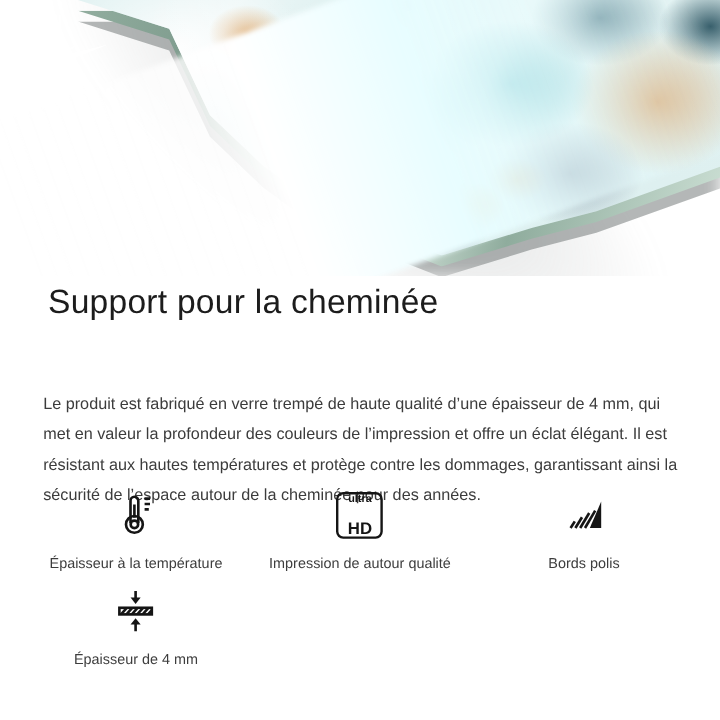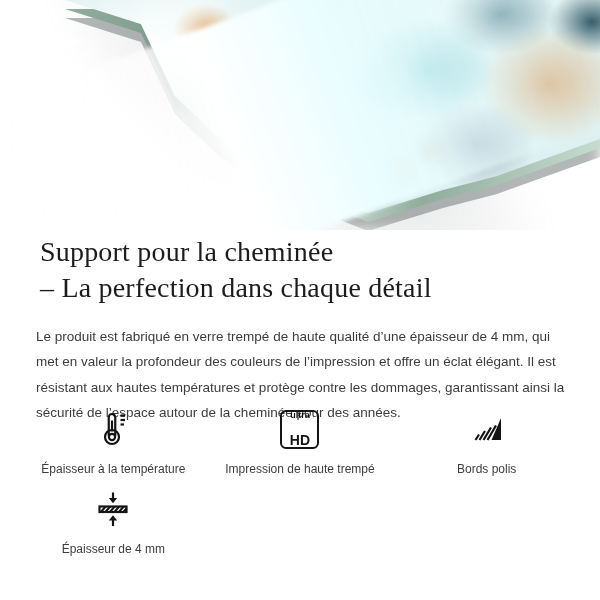--- a/index.html
+++ b/index.html
@@ -54,21 +54,21 @@
   }
   .edge-highlight{
     left:420px;top:168px;width:150px;height:9px;
     background:linear-gradient(90deg,rgba(255,255,255,0),#ffffff 38%,#e8fdff 60%,rgba(255,255,255,0));
     transform:rotate(-20deg);filter:blur(2px);
   }
   .sparkle{left:447px;top:133px;width:100px;height:100px;}
   
   .title{
     margin:234px 40px 0 40px;position:absolute;left:0;top:0;
-    font-family:Liberation Serif, serif;font-weight:400;
+    font-family:Liberation Sans, sans-serif;font-weight:400;
     font-size:28px;line-height:36px;color:#1c1c1c;letter-spacing:.2px;
   }
   .title span{display:block;}
   .description{
     position:absolute;left:36px;top:310px;width:530px;
     font-size:13.5px;line-height:25.5px;color:#3c3c3c;
   }
   
   .features{
     position:absolute;left:20px;top:406px;width:560px;
@@ -112,21 +112,20 @@
         <polygon points="50,6 53,50 50,82 47,50" fill="#ffffff"></polygon>
         <polygon points="8,50 50,47 92,50 50,53" fill="#ffffff" transform="rotate(-18 50 50)"></polygon>
         <polygon points="50,27 52,50 50,71 48,50" fill="#ffffff" opacity="0.85" transform="rotate(45 50 50)"></polygon>
         <polygon points="50,27 52,50 50,71 48,50" fill="#ffffff" opacity="0.85" transform="rotate(-45 50 50)"></polygon>
       </svg>
     </div>
   </div>
 
   <h1 class="title">
     <span>Support pour la cheminée</span>
-    <span>– La perfection dans chaque détail</span>
   </h1>
 
   <p class="description">Le produit est fabriqué en verre trempé de haute qualité d’une épaisseur de 4 mm, qui met en valeur la profondeur des couleurs de l’impression et offre un éclat élégant. Il est résistant aux hautes températures et protège contre les dommages, garantissant ainsi la sécurité de l’espace autour de la cheminée pour des années.</p>
 
   <div class="features">
 
     <div class="feature">
       <div class="icon-box">
         <svg class="ic" width="44" height="44" viewBox="0 0 44 44">
           <path d="M17.75 29 L17.75 10.25 A3.25 3.25 0 0 1 24.25 10.25 L24.25 29" fill="#ffffff"></path>
@@ -141,21 +140,21 @@
       <div class="label">Épaisseur à la température</div>
     </div>
 
     <div class="feature">
       <div class="icon-box">
         <div class="ultra-hd">
           <span class="t1">ultra</span>
           <span class="t2">HD</span>
         </div>
       </div>
-      <div class="label">Impression de haute trempé</div>
+      <div class="label">Impression de autour qualité</div>
     </div>
 
 
 
     <div class="feature">
       <div class="icon-box">
         <svg class="ic" width="42" height="42" viewBox="0 0 42 42">
           <line x1="9.5" y1="32" x2="13" y2="26.5" stroke-width="2.6"></line>
           <line x1="13.5" y1="32" x2="19" y2="23" stroke-width="2.6"></line>
           <line x1="17.5" y1="32" x2="25" y2="19.5" stroke-width="2.6"></line>

